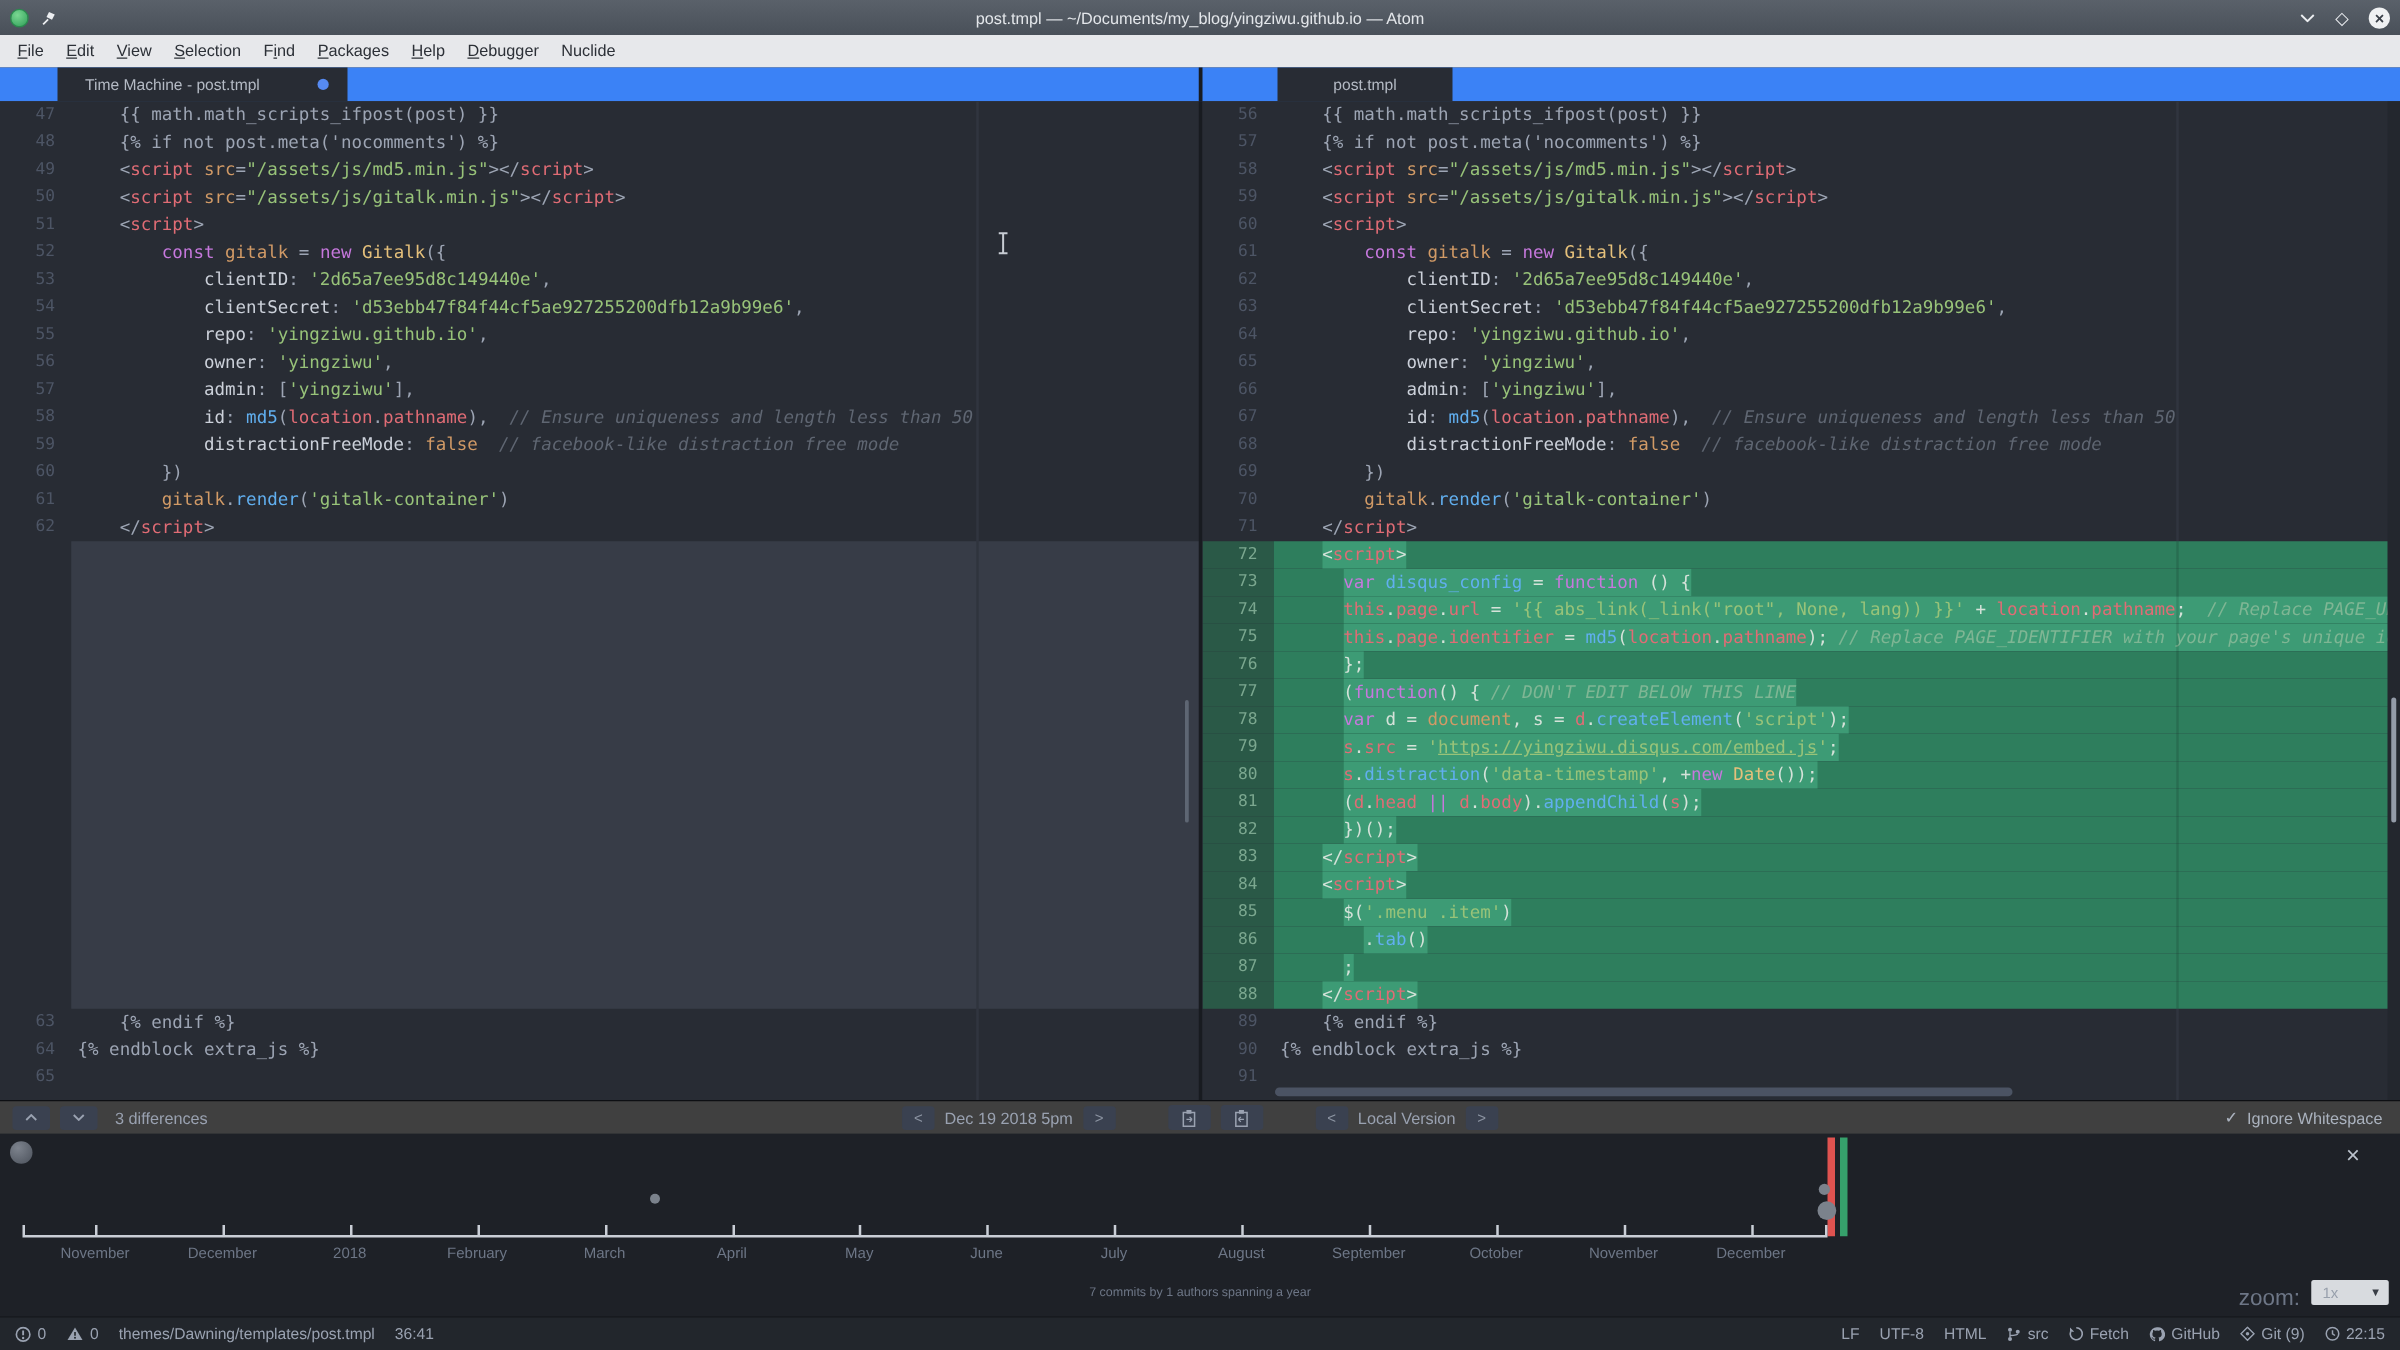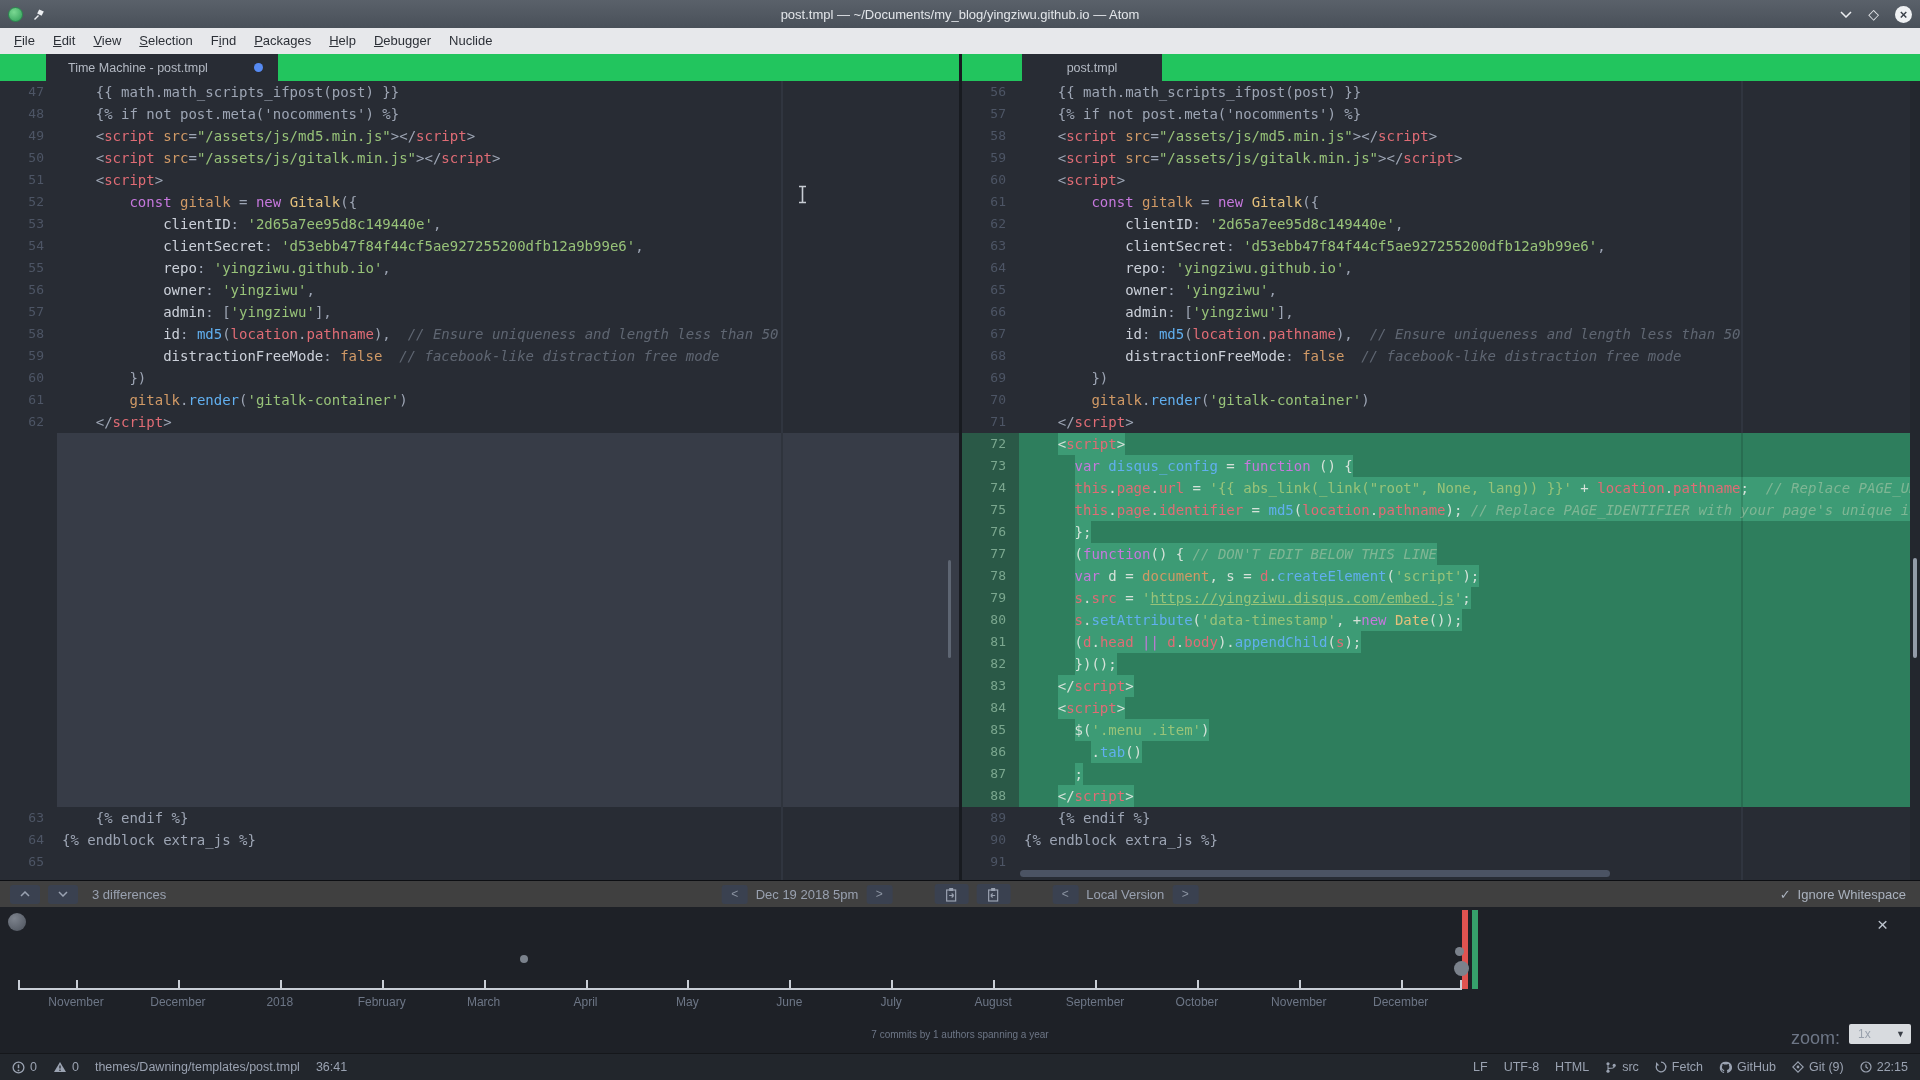--- a/index.html
+++ b/index.html
@@ -19,21 +19,21 @@
   .winbtn { color:#eceef1; display:flex; align-items:center; justify-content:center; }
   .close-circle { width:17px; height:17px; border-radius:50%; background:#eff1f3; color:#3a4049;
     font-size:13px; font-weight:bold; display:flex; align-items:center; justify-content:center; }
 
   
   .menubar { position:absolute; top:28px; left:0; right:0; height:26px; background:#e7e8eb;
     display:flex; align-items:flex-end; padding-left:5px; font-size:13px; color:#2c3037; }
   .menu-item { padding:0 9px; height:26px; line-height:26px; cursor:default; }
 
   
-  .tabbar { position:absolute; top:54px; left:0; right:0; height:27px; background:#22c55e; }
+  .tabbar { position:absolute; top:54px; left:0; right:0; height:27px; background:#3b82f6; }
   .tabbar .seg-divider { position:absolute; left:959px; width:3px; top:0; bottom:0; background:#181b20; }
   .tab { position:absolute; top:0; height:27px; background:#282c34; color:#b4bac4;
     font-size:12.5px; display:flex; align-items:center; }
   .tab-left { left:46px; width:232px; padding-left:22px; }
   .tab-right { left:1022px; width:140px; justify-content:center; }
   .mod-dot { width:9px; height:9px; border-radius:50%; background:#568af2; margin-left:auto; margin-right:15px; }
 
   
   .editor { position:absolute; top:81px; left:0; right:0; height:799px; }
   .pane { position:absolute; top:0; bottom:0; overflow:hidden; background:#282c34; }
@@ -339,21 +339,21 @@
         <div class="line added">
           <span class="gut">78</span>
           <span class="code">      <span class="hl"><span class="tk-p">var</span><span class="tk-d"> d = </span><span class="tk-o">document</span><span class="tk-d">, s = </span><span class="tk-r">d</span><span class="tk-d">.</span><span class="tk-b">createElement</span><span class="tk-d">(</span><span class="tk-g">'script'</span><span class="tk-d">);</span></span></span>
         </div>
         <div class="line added">
           <span class="gut">79</span>
           <span class="code">      <span class="hl"><span class="tk-r">s</span><span class="tk-d">.</span><span class="tk-r">src</span><span class="tk-d"> = </span><span class="tk-g">'</span><span class="tk-u">https://yingziwu.disqus.com/embed.js</span><span class="tk-g">'</span><span class="tk-d">;</span></span></span>
         </div>
         <div class="line added">
           <span class="gut">80</span>
-          <span class="code">      <span class="hl"><span class="tk-r">s</span><span class="tk-d">.</span><span class="tk-b">setAttribute</span><span class="tk-d">(</span><span class="tk-g">'data-timestamp'</span><span class="tk-d">, +</span><span class="tk-p">new</span><span class="tk-d"> </span><span class="tk-y">Date</span><span class="tk-d">());</span></span></span>
+          <span class="code">      <span class="hl"><span class="tk-r">s</span><span class="tk-d">.</span><span class="tk-b">distraction</span><span class="tk-d">(</span><span class="tk-g">'data-timestamp'</span><span class="tk-d">, +</span><span class="tk-p">new</span><span class="tk-d"> </span><span class="tk-y">Date</span><span class="tk-d">());</span></span></span>
         </div>
         <div class="line added">
           <span class="gut">81</span>
           <span class="code">      <span class="hl"><span class="tk-d">(</span><span class="tk-r">d</span><span class="tk-d">.</span><span class="tk-r">head</span><span class="tk-d"> </span><span class="tk-p">||</span><span class="tk-d"> </span><span class="tk-r">d</span><span class="tk-d">.</span><span class="tk-r">body</span><span class="tk-d">).</span><span class="tk-b">appendChild</span><span class="tk-d">(</span><span class="tk-r">s</span><span class="tk-d">);</span></span></span>
         </div>
         <div class="line added">
           <span class="gut">82</span>
           <span class="code">      <span class="hl"><span class="tk-d">})();</span></span></span>
         </div>
         <div class="line added">

